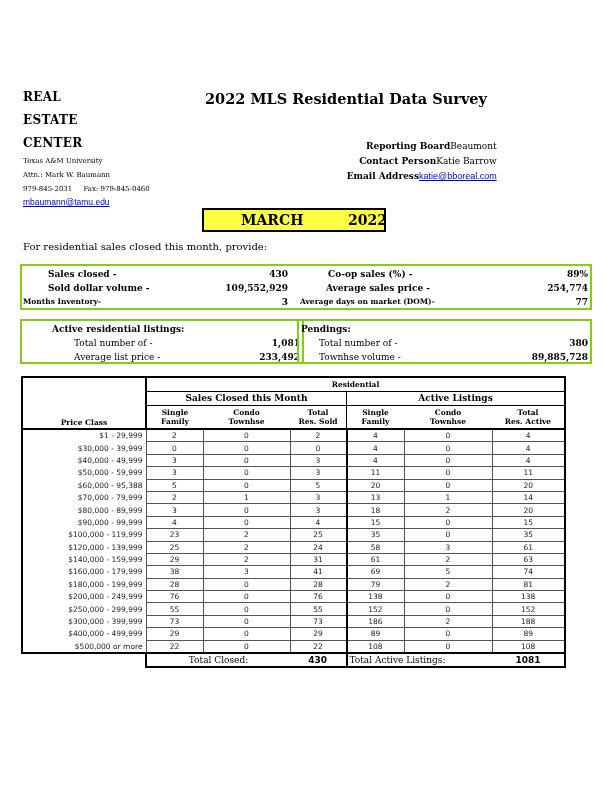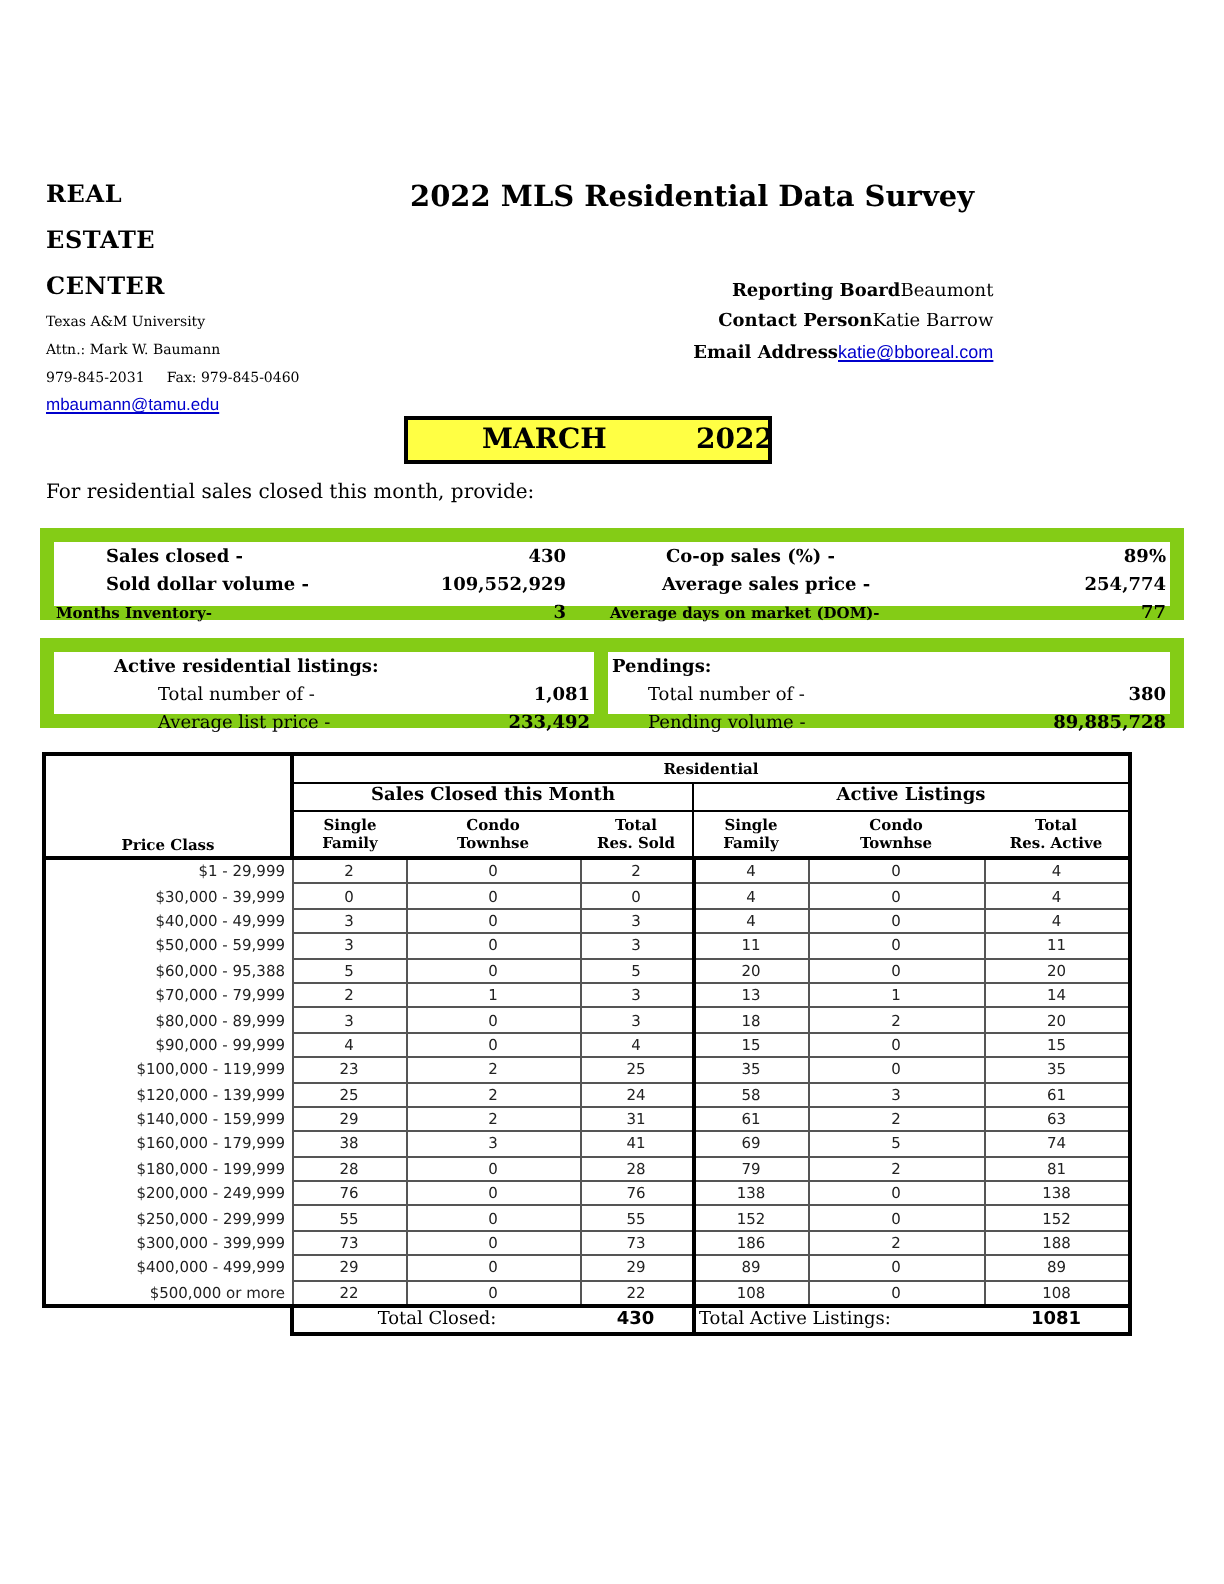--- a/index.html
+++ b/index.html
@@ -7,21 +7,21 @@
   .abs { position:absolute; }
   .logo { left:23px; top:86px; font-family:"DejaVu Serif", serif; font-weight:bold; font-size:12px; line-height:23px; letter-spacing:0.3px; }
   .addr { left:23px; font-size:7px; font-family:"DejaVu Serif", serif; }
   .link { color:#0000cc; text-decoration:underline; font-family:"Liberation Sans", sans-serif; }
   .title { left:205px; top:90px; font-weight:bold; font-size:14.5px; }
   .contact { left:305px; top:139px; font-size:9px; line-height:15px;text-align:right; }
   .contact .lbl { font-weight:bold; display:inline-block; width:114px; }
   .month-box { left:202px; top:208px; width:180px; height:20px; background:#ffff44; border:2px solid #000; font-weight:bold; font-size:14px; line-height:20px; }
   .month-box span { position:absolute; top:0; }
   .provide { left:23px; top:241px; font-size:10px; }
-  .box { border:7px solid #84cc16; box-sizing:border-box; font-size:9px; }
+  .box { border:2px solid #84cc16; box-sizing:border-box; font-size:9px; }
   .row { position:absolute; left:0; right:0; height:14px; line-height:14px; }
   .b { font-weight:bold; }
   .r { text-align:right; }
   table.main { position:absolute; left:21px; top:376px; border-collapse:collapse; font-size:8px; }
   table.main td { padding:0; height:11.4px; line-height:11px; text-align:center; font-family:"DejaVu Sans", sans-serif; font-size:7.5px; color:#222; }
   table.main td.pc { text-align:right; padding-right:3px; width:117px; border-left:2px solid #000; }
   table.main td.c { border:1px solid #555; }
   table.main td.sep { border-left:2px solid #000; }
   table.main td.rend { border-right:2px solid #000; }
   th { font-family:"DejaVu Serif", serif; font-size:7.5px; font-weight:bold; padding:0; }
@@ -91,21 +91,21 @@
 
 <div class="abs box" style="left:297px; top:319px; width:295px; height:45px;">
   <div class="row b" style="top:1px;">
       <span class="abs" style="left:2px;">Pendings:</span>
     </div>
   <div class="row" style="top:15px;">
     <span class="abs" style="left:20px;">Total number of -</span>
     <span class="abs r b" style="right:2px;">380</span>
   </div>
   <div class="row" style="top:29px;">
-    <span class="abs" style="left:20px;">Pending volume -</span>
+    <span class="abs" style="left:20px;">Townhse volume -</span>
     <span class="abs r b" style="right:2px;">89,885,728</span>
   </div>
 </div>
 
 <table class="main">
   <thead>
     <tr style="height:14px;">
       <th rowspan="3" style="border:2px solid #000; border-bottom:none; width:122px; vertical-align:bottom; padding-bottom:1px;">Price Class</th>
       <th colspan="6" style="border:2px solid #000; border-bottom:1px solid #000;">Residential</th>
     </tr>

